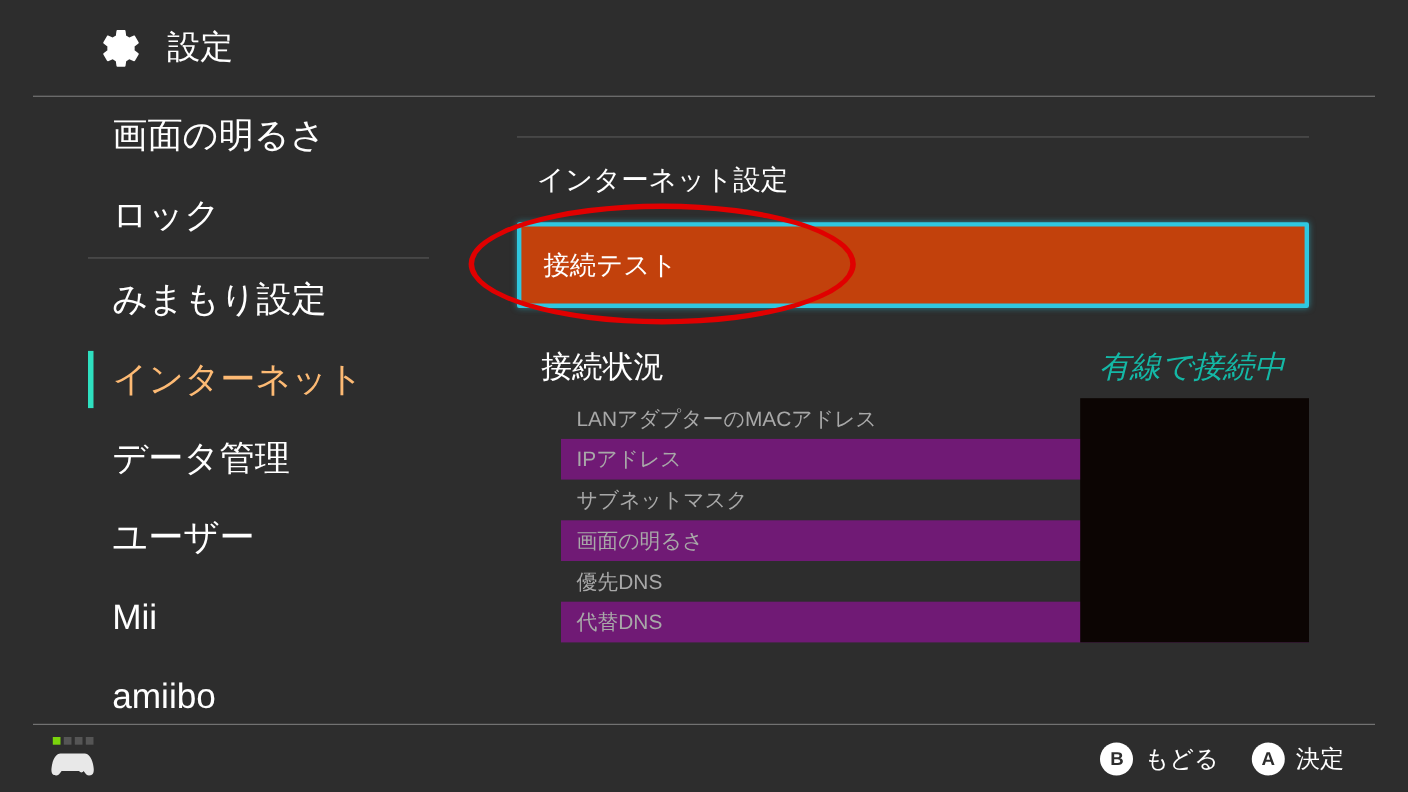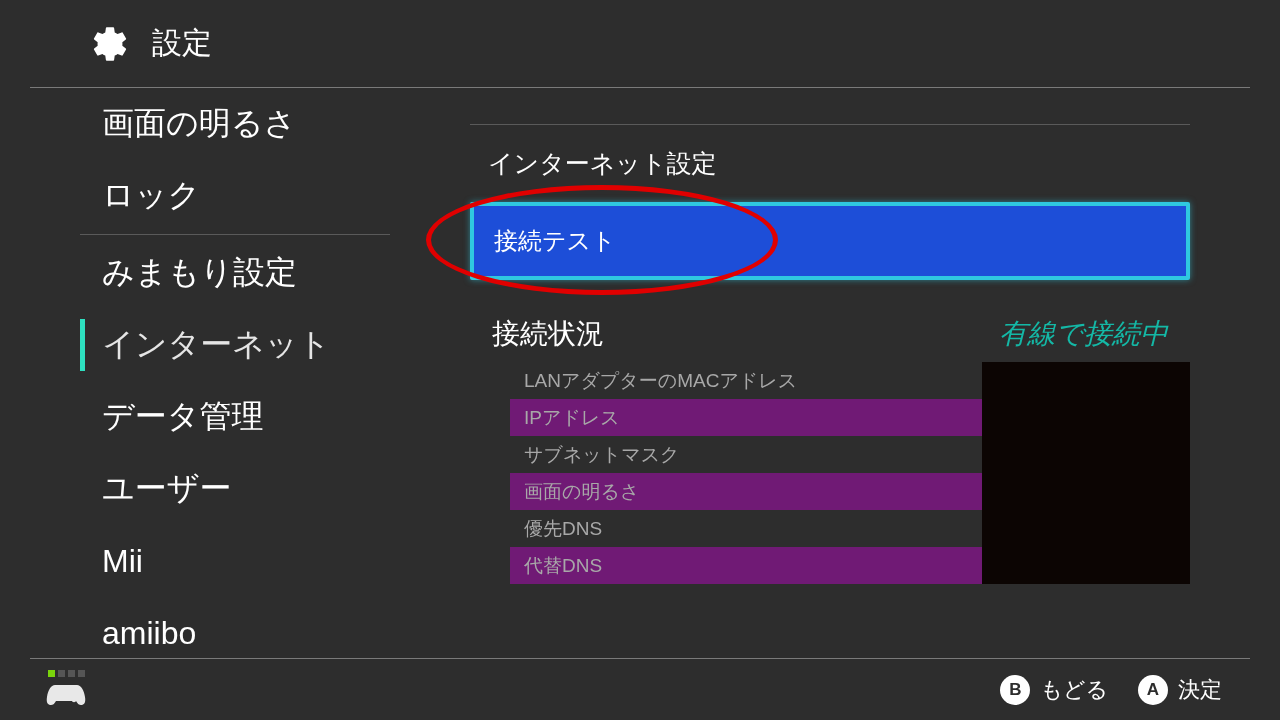--- a/index.html
+++ b/index.html
@@ -53,21 +53,21 @@
     padding-left: 22px;
     position: relative;
   }
   .sidebar-divider {
     height: 1px;
     background: #5a5a5a;
     margin: 2px 0 2px 0;
     width: 310px;
   }
   .sidebar-item.active {
-    color: #e5e5e5;
+    color: #fdba74;
   }
   .sidebar-item.active::before {
     content: "";
     position: absolute;
     left: 0;
     top: 10px;
     bottom: 10px;
     width: 5px;
     background: #2ee0c0;
   }
@@ -82,21 +82,21 @@
     margin-bottom: 22px;
   }
   .section-title {
     font-size: 25px;
     color: #fff;
     margin-bottom: 22px;
     padding-left: 18px;
   }
   .highlighted-row {
     border: 4px solid #2fc8e0;
-    background: #1d4ed8;
+    background: #c2410c;
     height: 78px;
     display: flex;
     align-items: center;
     padding-left: 20px;
     font-size: 24px;
     color: #fff;
     border-radius: 2px;
     margin-bottom: 26px;
     position: relative;
     box-shadow: 0 0 6px rgba(47,200,224,.55);

